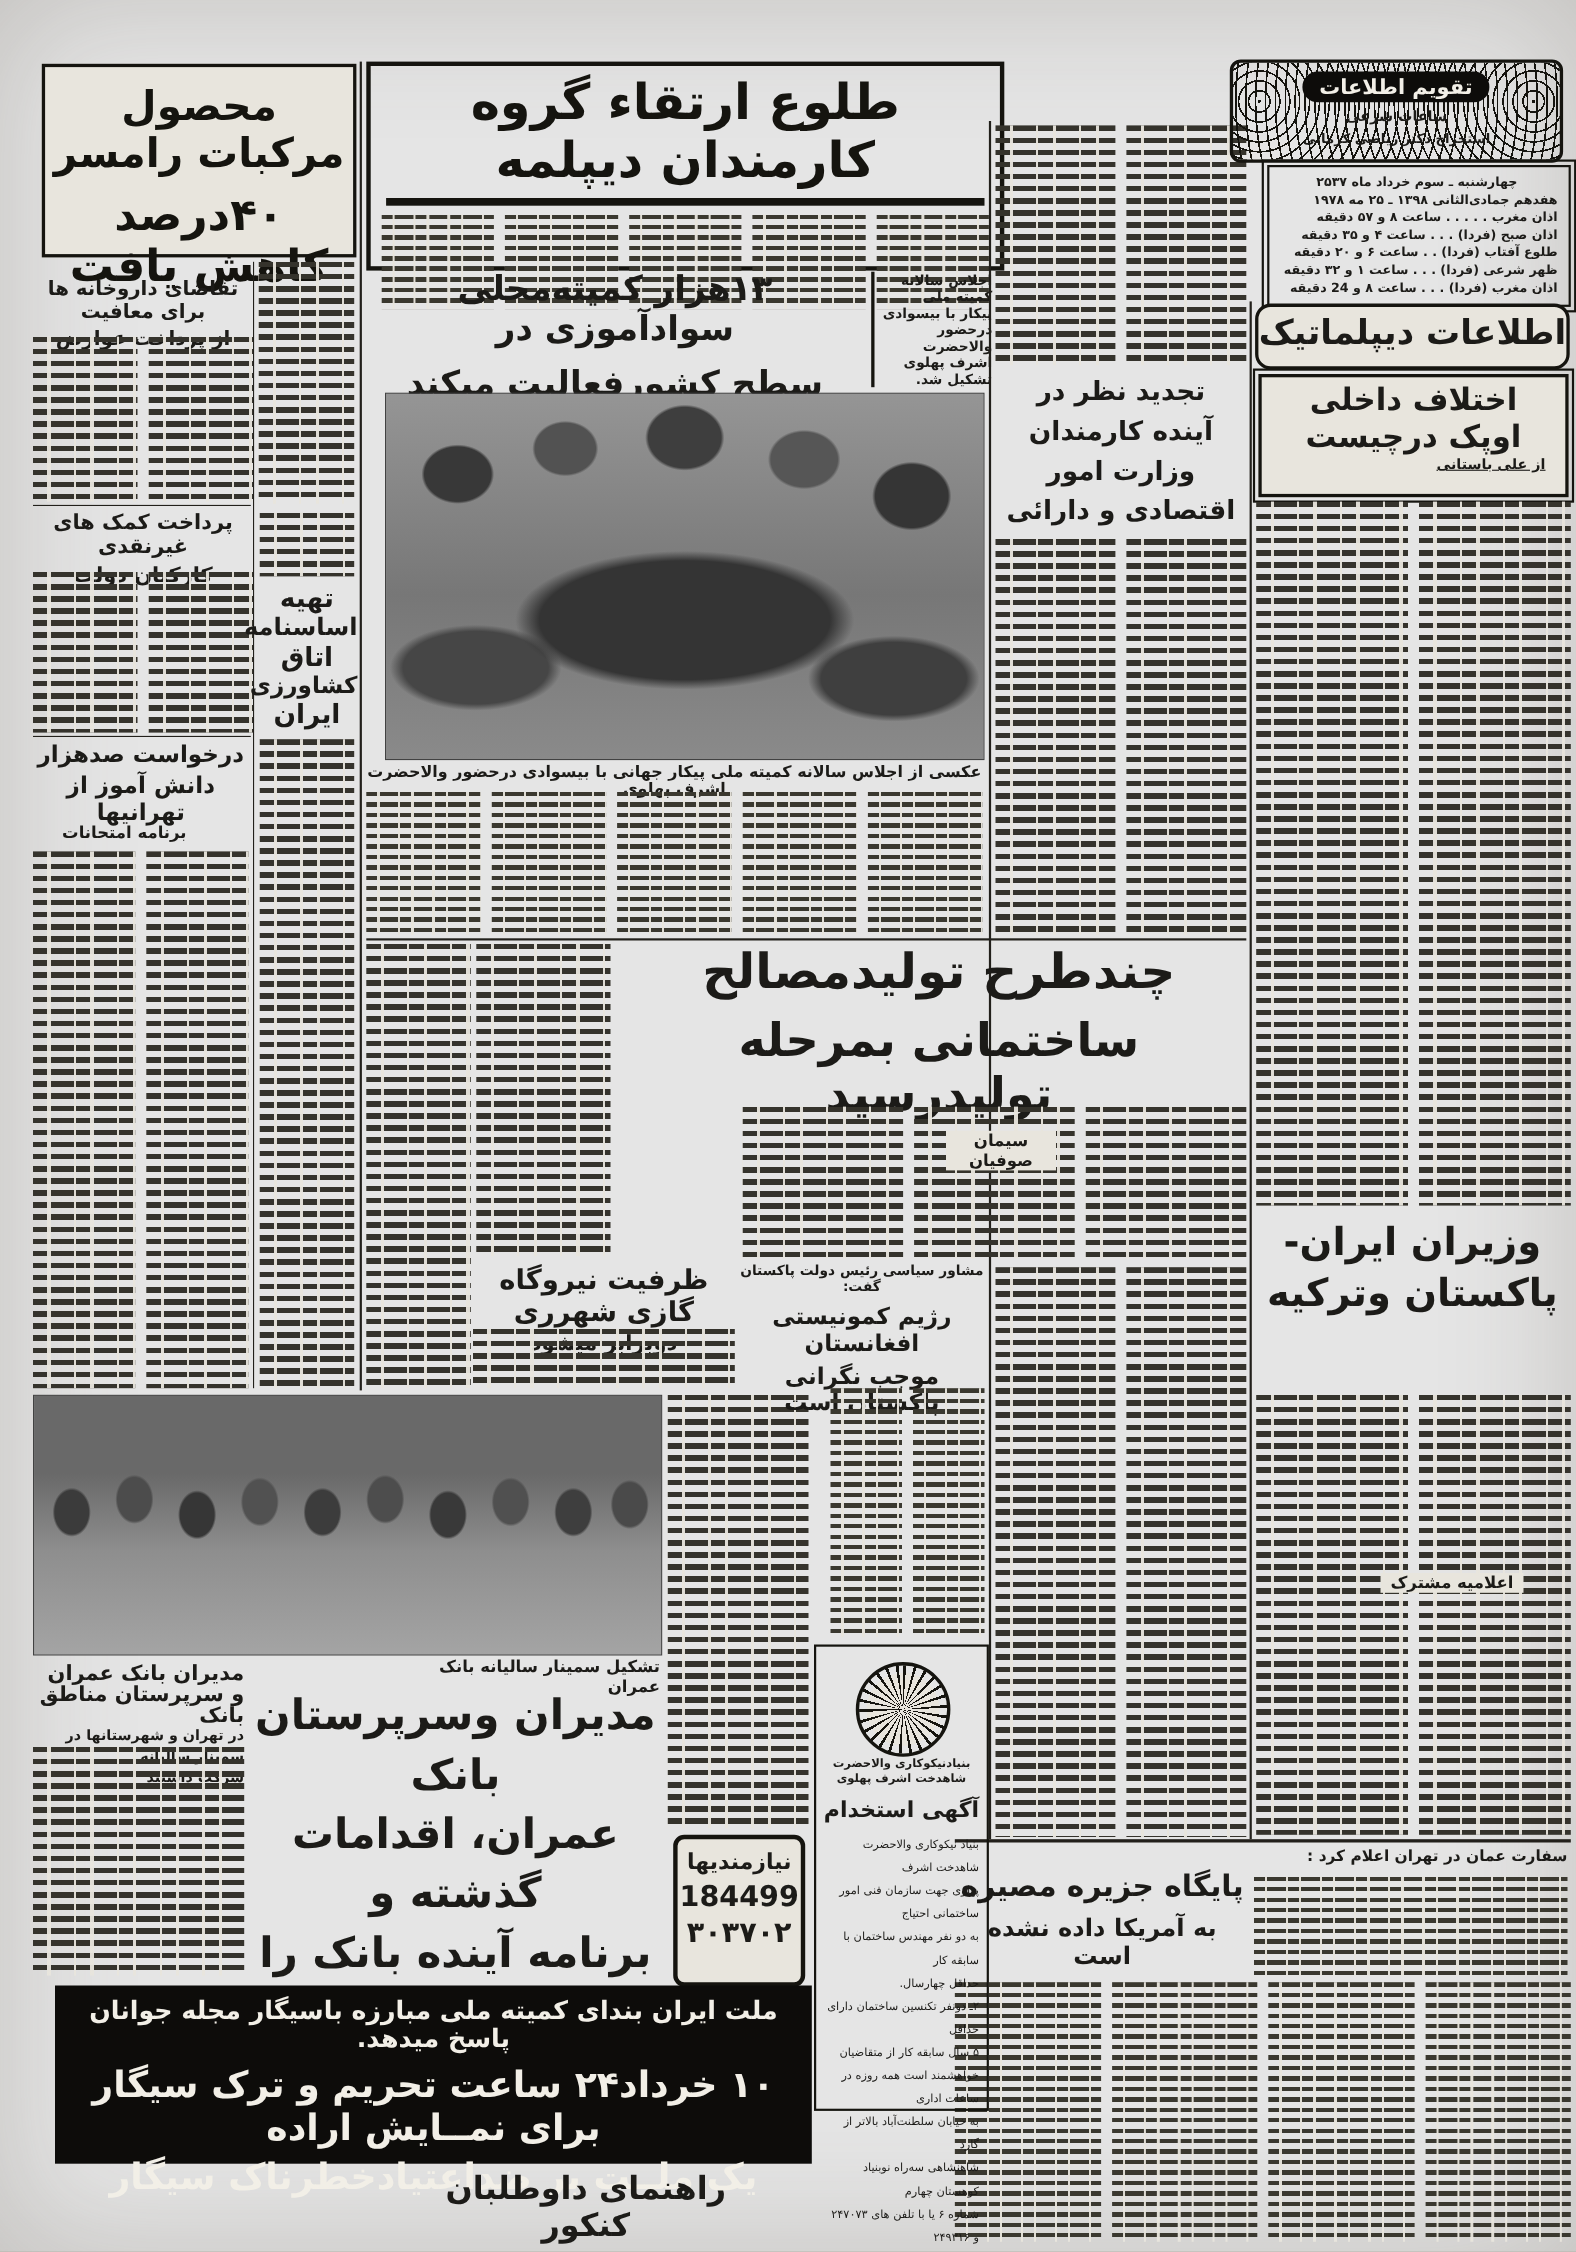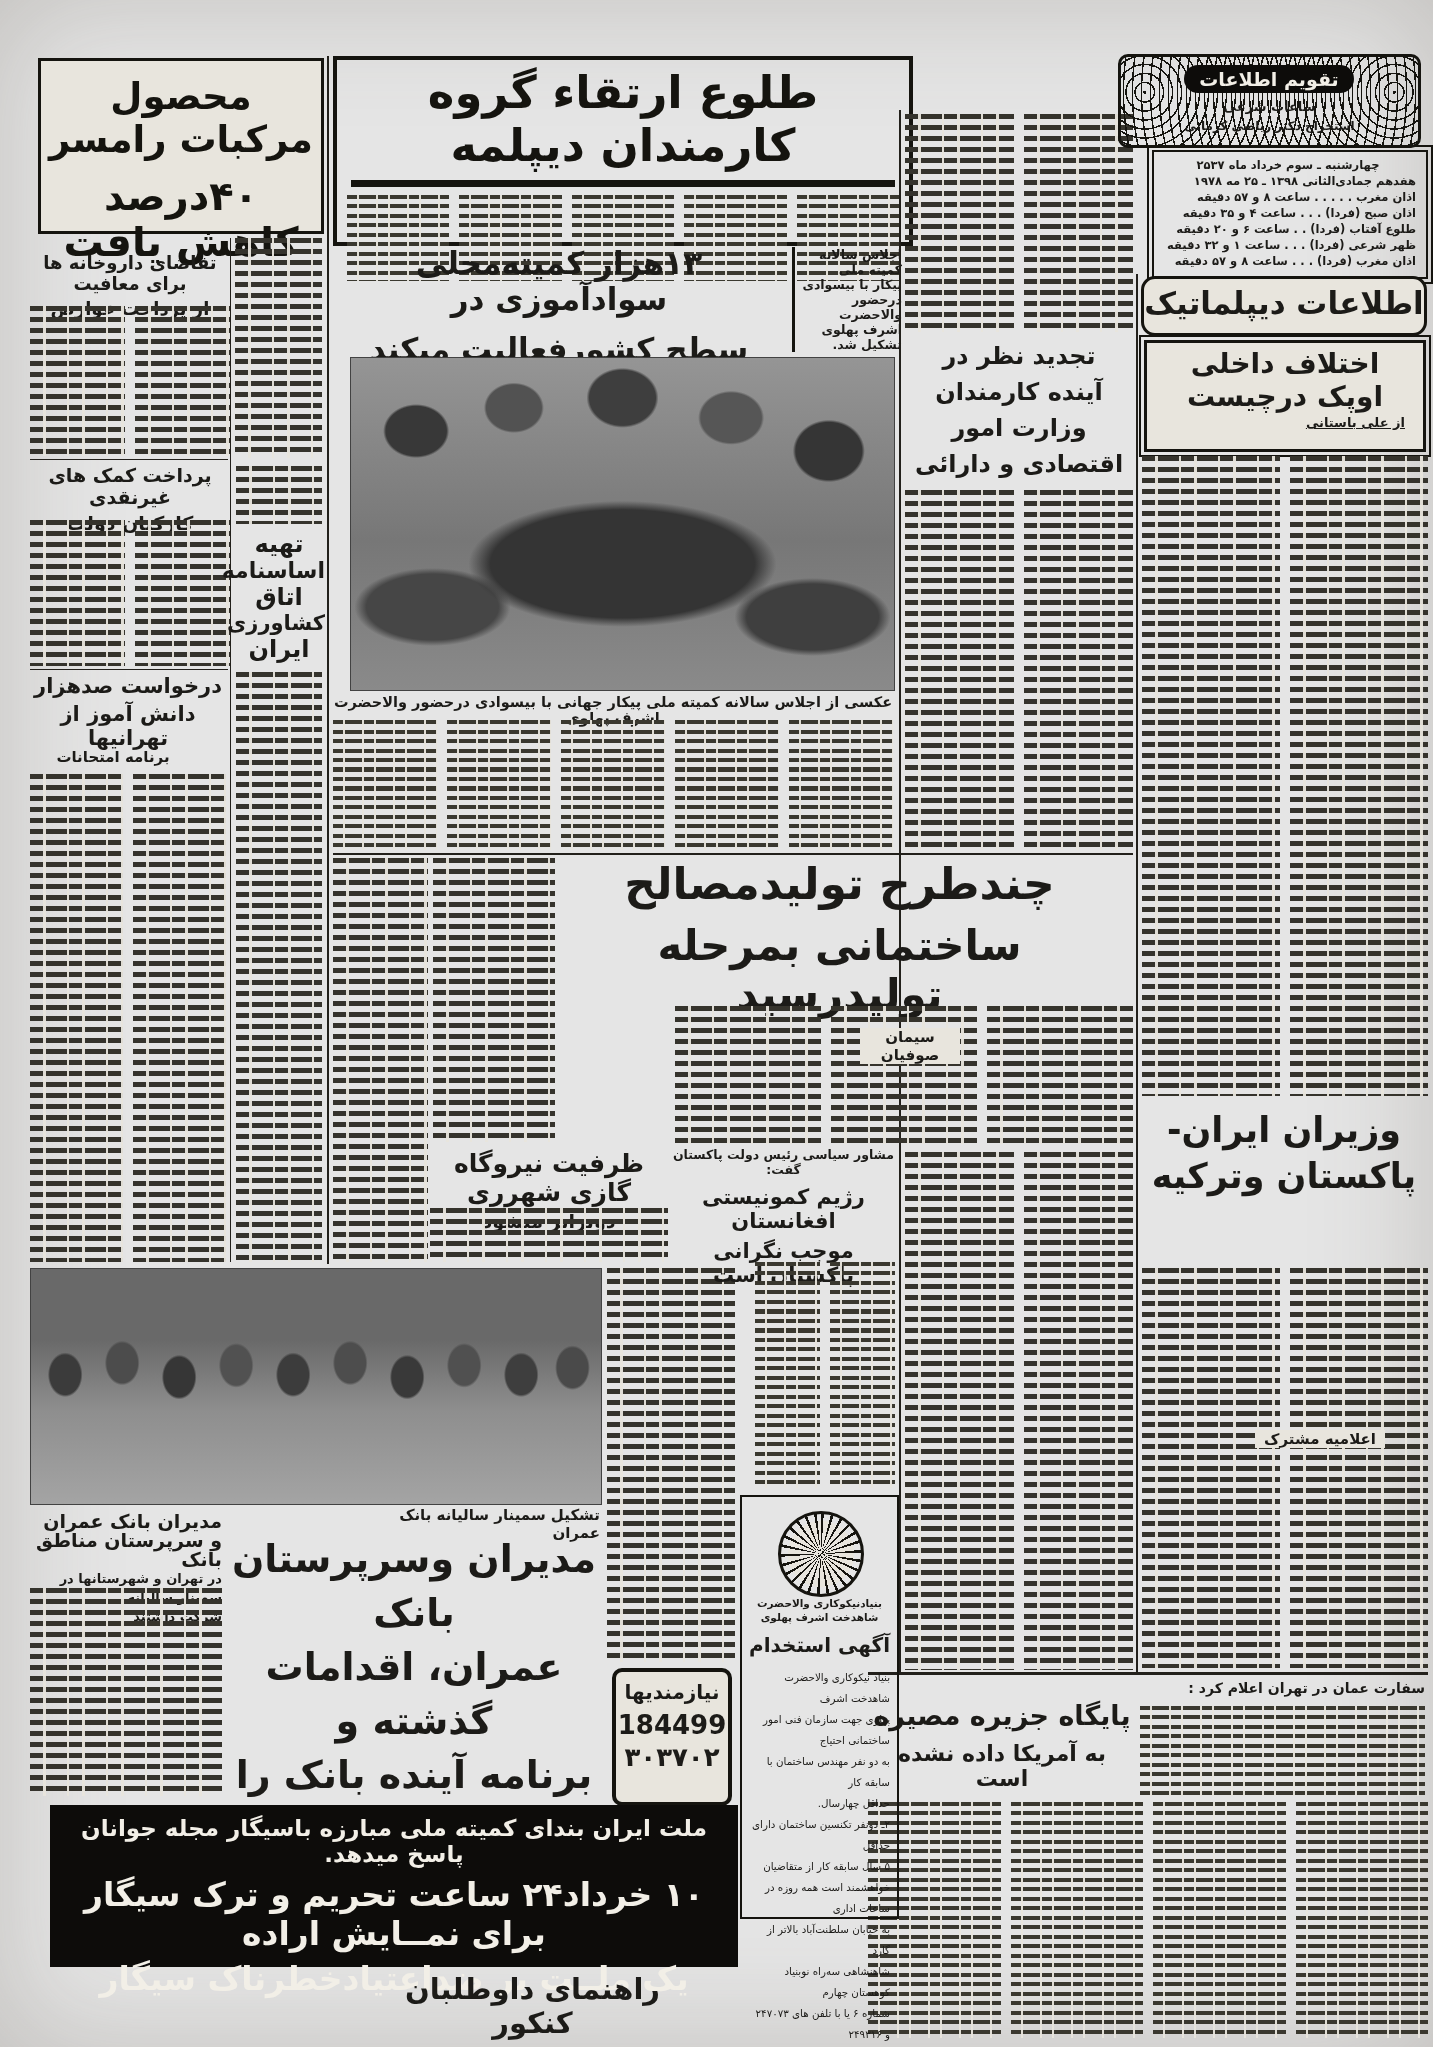--- a/index.html
+++ b/index.html
@@ -164,38 +164,38 @@
     <div class="b ctr" style="position:absolute;left:0;top:42px;width:100%;font-size:13px;">ساعات شرعی</div>
     <div class="b ctr" style="position:absolute;left:0;top:62px;width:100%;font-size:12px;">استخراج دکتر ریاضی کرمانی</div>
   </div>
   <div class="abs dbl" style="left:1152px;top:150px;width:256px;height:120px;border:2px solid #15140f;padding:5px 10px 0 6px;">
     <div class="b ctr" style="font-size:11.5px;line-height:16px;">چهارشنبه ـ سوم خرداد ماه ۲۵۳۷</div>
     <div class="b rt" style="font-size:11.5px;line-height:16px;">هفدهم جمادی‌الثانی ۱۳۹۸ ـ ۲۵ مه ۱۹۷۸</div>
     <div class="b rt" style="font-size:11.5px;line-height:16px;">اذان مغرب . . . . . ساعت ۸ و ۵۷ دقیقه</div>
     <div class="b rt" style="font-size:11.5px;line-height:16px;">اذان صبح (فردا) . . . ساعت ۴ و ۳۵ دقیقه</div>
     <div class="b rt" style="font-size:11.5px;line-height:16px;">طلوع آفتاب (فردا) . . ساعت ۶ و ۲۰ دقیقه</div>
     <div class="b rt" style="font-size:11.5px;line-height:16px;">ظهر شرعی (فردا) . . . ساعت ۱ و ۳۲ دقیقه</div>
-    <div class="b rt" style="font-size:11.5px;line-height:16px;">اذان مغرب (فردا) . . . ساعت ۸ و ۵۷ دقیقه</div>
+    <div class="b rt" style="font-size:11.5px;line-height:16px;">اذان مغرب (فردا) . . . ساعت ۸ و 24 دقیقه</div>
   </div>
 
   <div class="abs rule-v" style="left:1136px;top:274px;width:2px;height:1398px;"></div>
   <div class="abs boxed" style="left:1141px;top:276px;width:280px;height:54px;border-radius:14px;">
     <div class="b ctr" style="font-size:31px;margin-top:6px;">اطلاعات دیپلماتیک</div>
   </div>
   <div class="abs boxed dbl" style="left:1144px;top:340px;width:276px;height:106px;">
     <div class="b ctr" style="font-size:28px;margin-top:4px;">اختلاف داخلی</div>
     <div class="b ctr" style="font-size:28px;">اوپک درچیست</div>
     <div class="b rt" style="font-size:13px;margin:2px 18px 0 0;text-decoration:underline;">از علی باستانی</div>
   </div>
   <div class="abs cols" style="left:1142px;top:456px;width:286px;height:640px;">
     <div class="sim"></div>
       <div class="sim"></div>
   </div>
 
-  <div class="abs" style="left:552px;top:858px;width:575px;">
+  <div class="abs" style="left:566px;top:858px;width:575px;">
     <div class="b ctr" style="font-size:44px;">چندطرح تولیدمصالح</div>
     <div class="b ctr" style="font-size:42px;margin-top:12px;">ساختمانی بمرحله تولیدرسید</div>
   </div>
   <div class="abs sim" style="left:333px;top:858px;width:95px;height:404px;"></div>
   <div class="abs sim" style="left:433px;top:858px;width:122px;height:284px;"></div>
   <div class="abs cols" style="left:675px;top:1006px;width:458px;height:138px;">
     <div class="sim"></div>
       <div class="sim"></div>
       <div class="sim"></div>
   </div>

